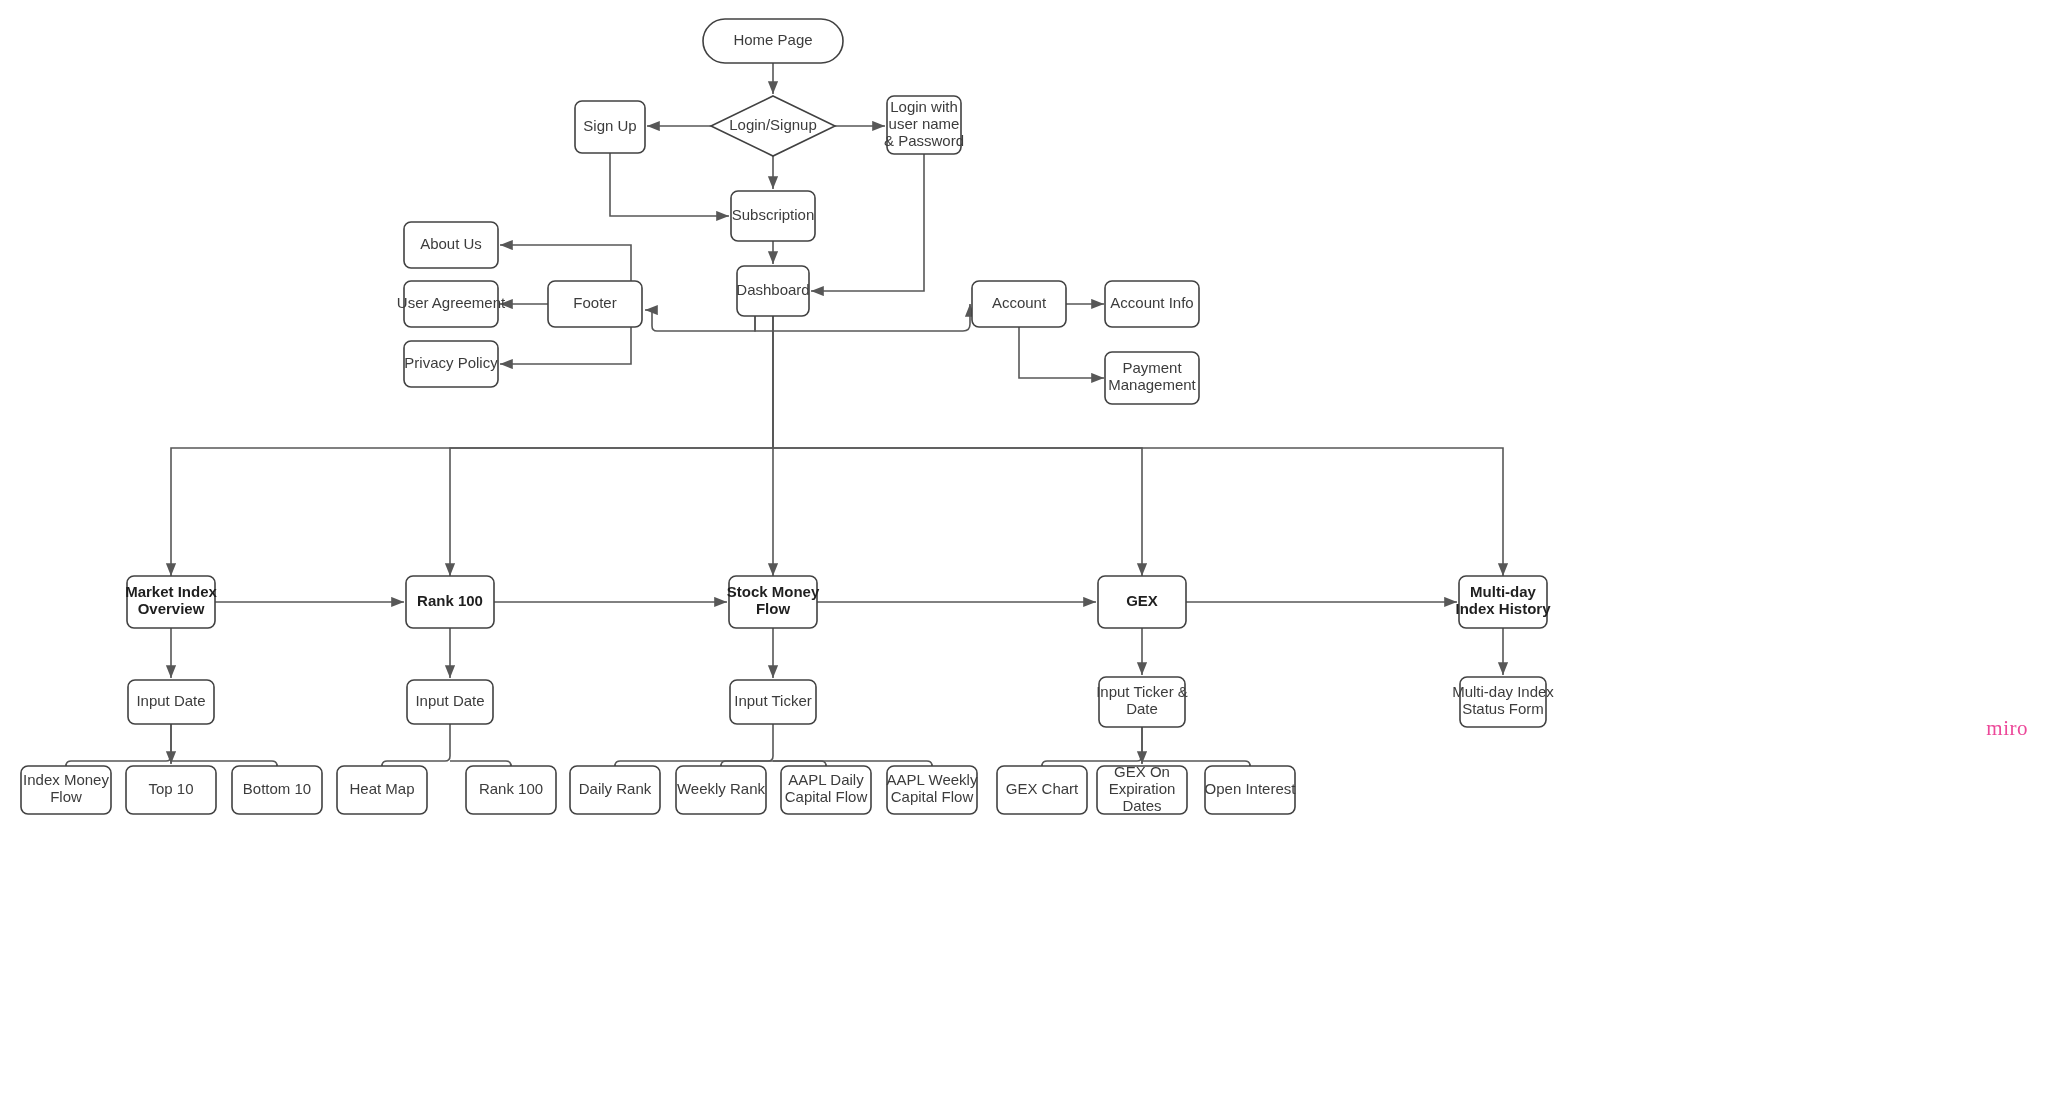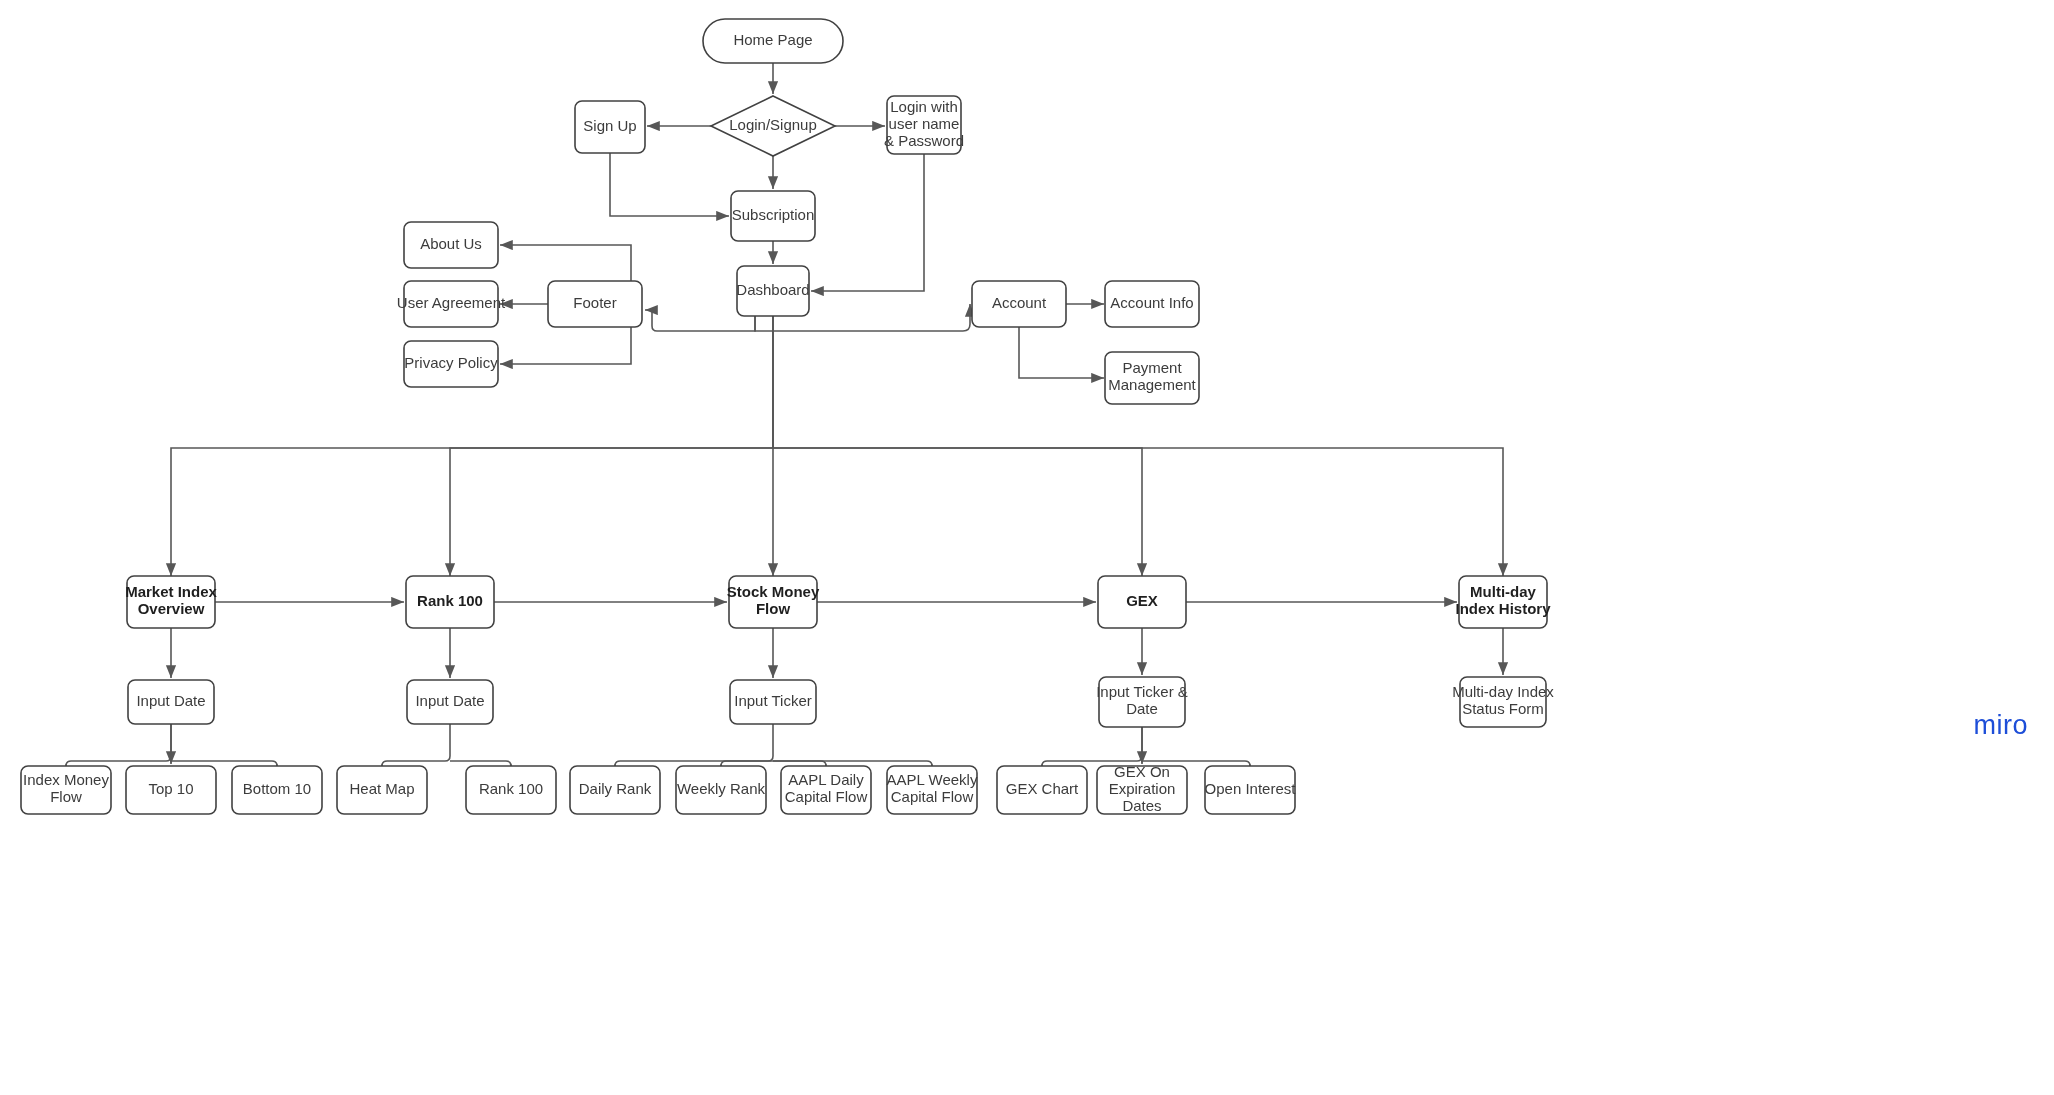--- a/index.html
+++ b/index.html
@@ -49,24 +49,24 @@
   }
   .edge {
     fill: none;
     stroke: #575757;
     stroke-width: 1.6;
   }
   .miro-watermark {
     position: absolute;
     right: 26px;
     bottom: 28px;
-    font-family: Liberation Sans, sans-serif;
-    font-size: 27px;
+    font-family: Liberation Serif, serif;
+    font-size: 21px;
     letter-spacing: 0.5px;
-    color: #1d4ed8;
+    color: #ec4899;
     user-select: none;
   }
 </style>
 </head>
 <body>
 
 <div id="board">
 
   <svg id="flow" viewBox="0 0 2054 1095">
     <defs>

